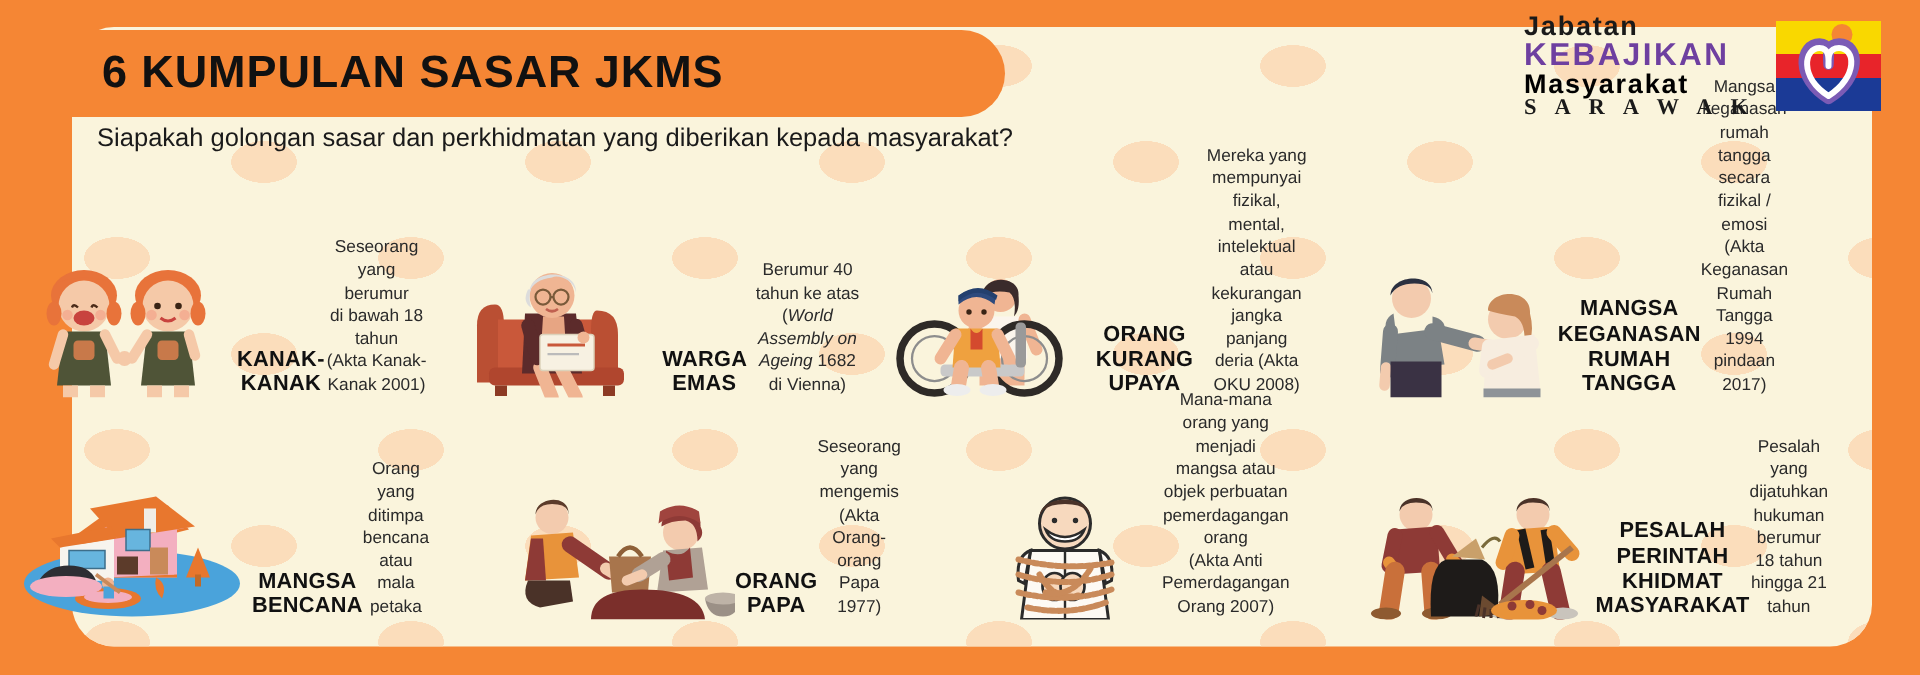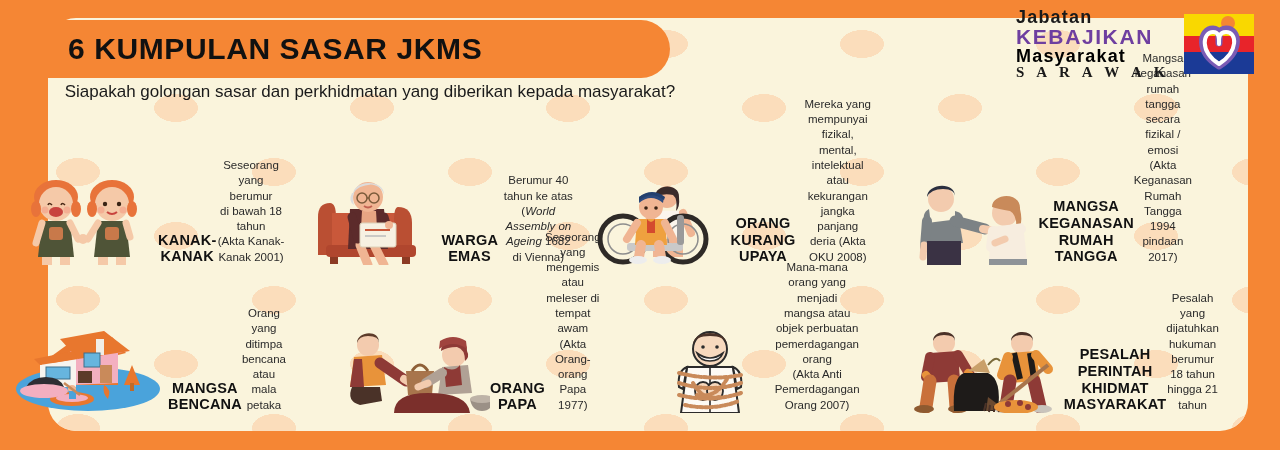--- a/index.html
+++ b/index.html
@@ -388,21 +388,20 @@
 
           <path d="M64 84 q0 -20 34 -20 q40 0 42 20 Z" fill="#7B2F2B"></path>
 
           <path d="M140 70 q2 12 12 12 q10 0 12 -12 Z" fill="#9B9086"></path>
           <ellipse cx="152" cy="70" rx="12" ry="4" fill="#BEB3A7"></ellipse>
         </svg>
       </div>
       <div class="c-title">ORANG PAPA</div>
       <div class="c-desc">
         <div>Seseorang yang mengemis</div>
-        <div>atau meleser di tempat awam</div>
         <div>(Akta Orang-orang Papa 1977)</div>
       </div>
     </div>
 
     <div class="card">
       <div class="art">
         <svg width="130" height="84" viewBox="0 0 130 84">
           <circle cx="65" cy="20" r="17" fill="#F7D9BE" stroke="#2B2B2B" stroke-width="2"></circle>
           <path d="M48 16 C48 0 82 0 82 16 q-2 -9 -17 -9 q-15 0 -17 9Z" fill="#4A3228"></path>
           <circle cx="58" cy="18" r="1.8" fill="#2B2B2B"></circle>

